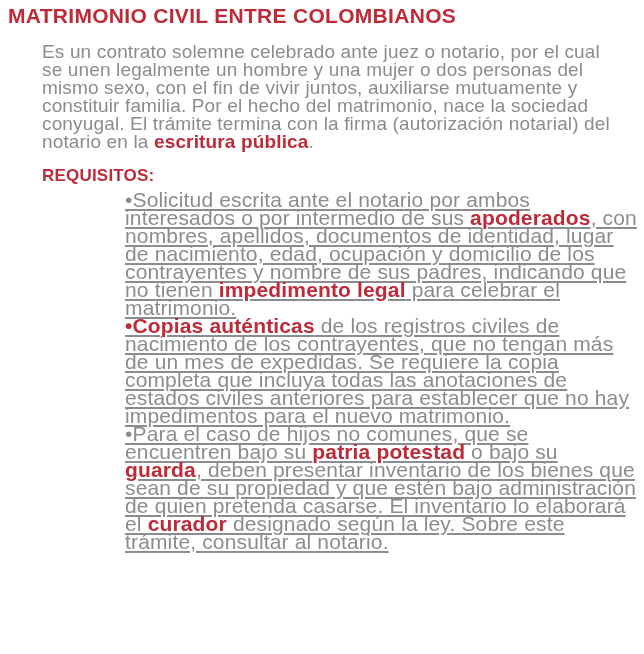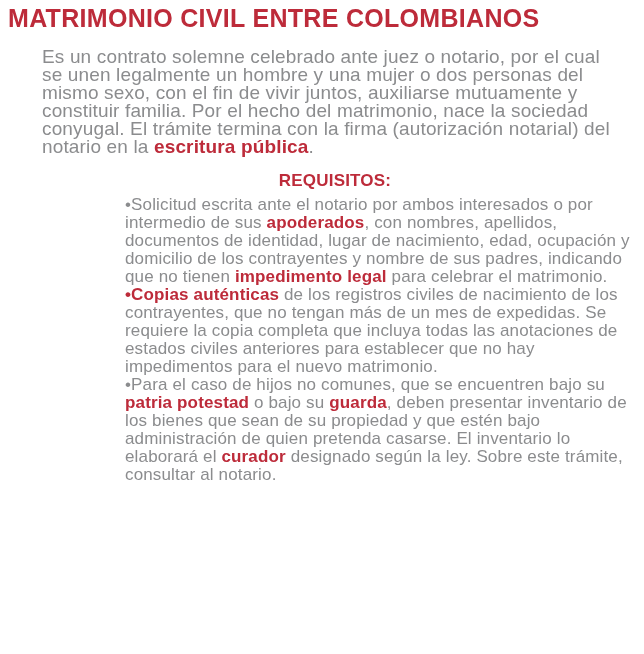--- a/index.html
+++ b/index.html
@@ -11,48 +11,48 @@
     overflow: hidden;
     font-family: "Liberation Sans", sans-serif;
   }
   .doc {
     position: relative;
     width: 644px;
     height: 654px;
   }
   .doc-title {
     margin: 4px 0 0 8px;
-    font-size: 25px;
+    font-size: 21px;
     font-weight: 700;
     letter-spacing: 0.3px;
     color: var(--accent, #bd2b3a);
   }
   .intro {
     margin: 15px 0 0 42px;
     width: 570px;
     font-size: 19px;
     line-height: 18px;
     letter-spacing: 0.15px;
     color: var(--body, #8b8c8e);
   }
   .req-heading {
     margin: 15px 16px 0 42px;
     font-size: 17px;
     font-weight: 700;
     letter-spacing: 0.2px;
     color: var(--accent, #bd2b3a);
-    text-align: center;
   }
   .req-list {
     margin: 5px 0 0 125px;
     width: 512px;
-    font-size: 17px;
+    font-size: 21px;
     line-height: 18px;
     letter-spacing: 0.15px;
     color: var(--body, #8b8c8e);
+    text-decoration: underline;
   }
   .req-item {
     margin: 0;
   }
   .hl {
     color: var(--accent, #bd2b3a);
     font-weight: 700;
   }
 </style>
 </head>

